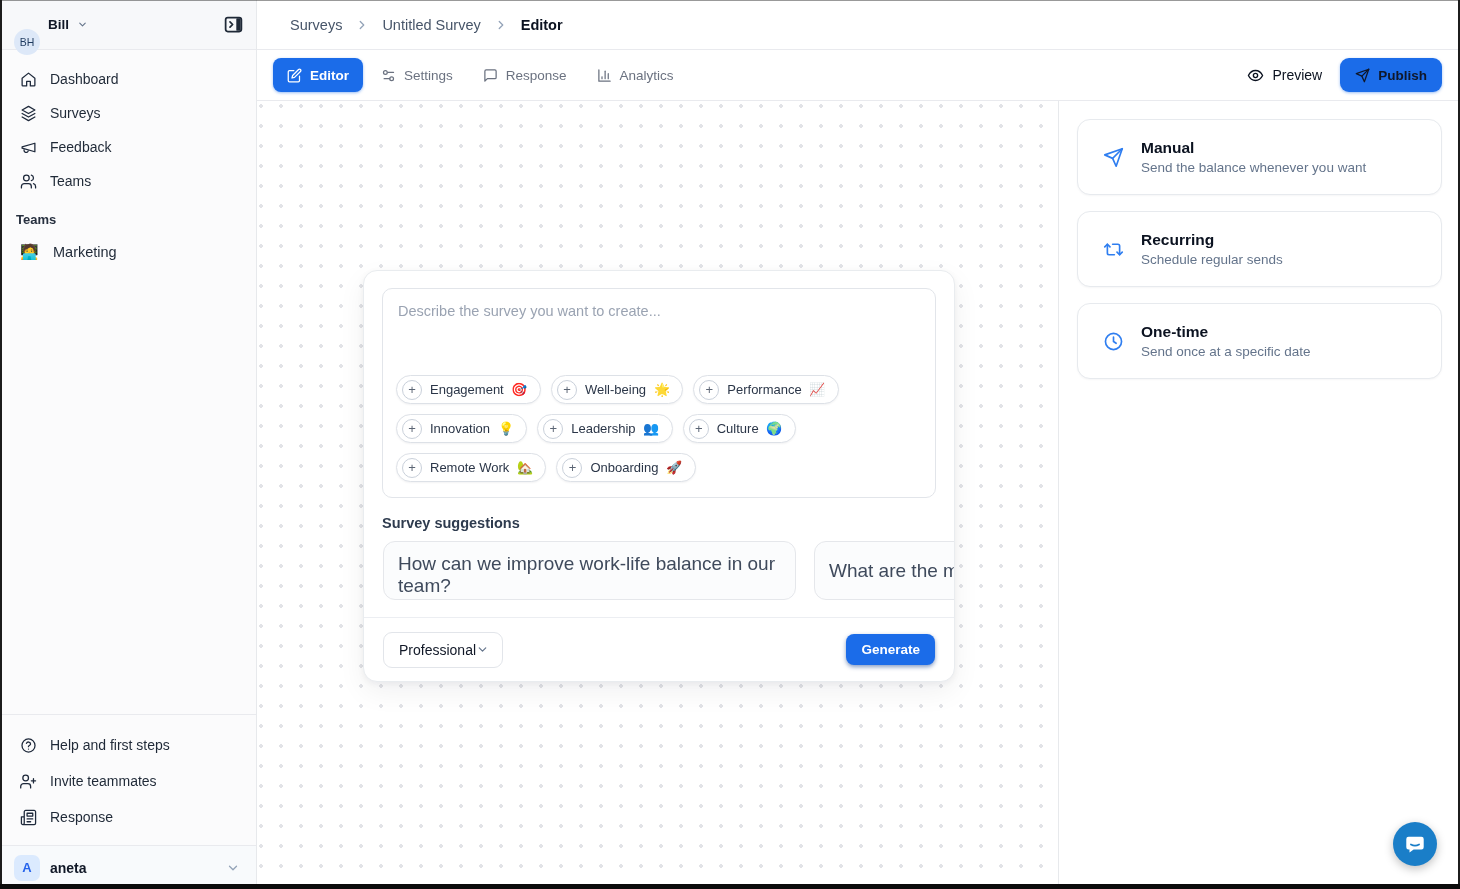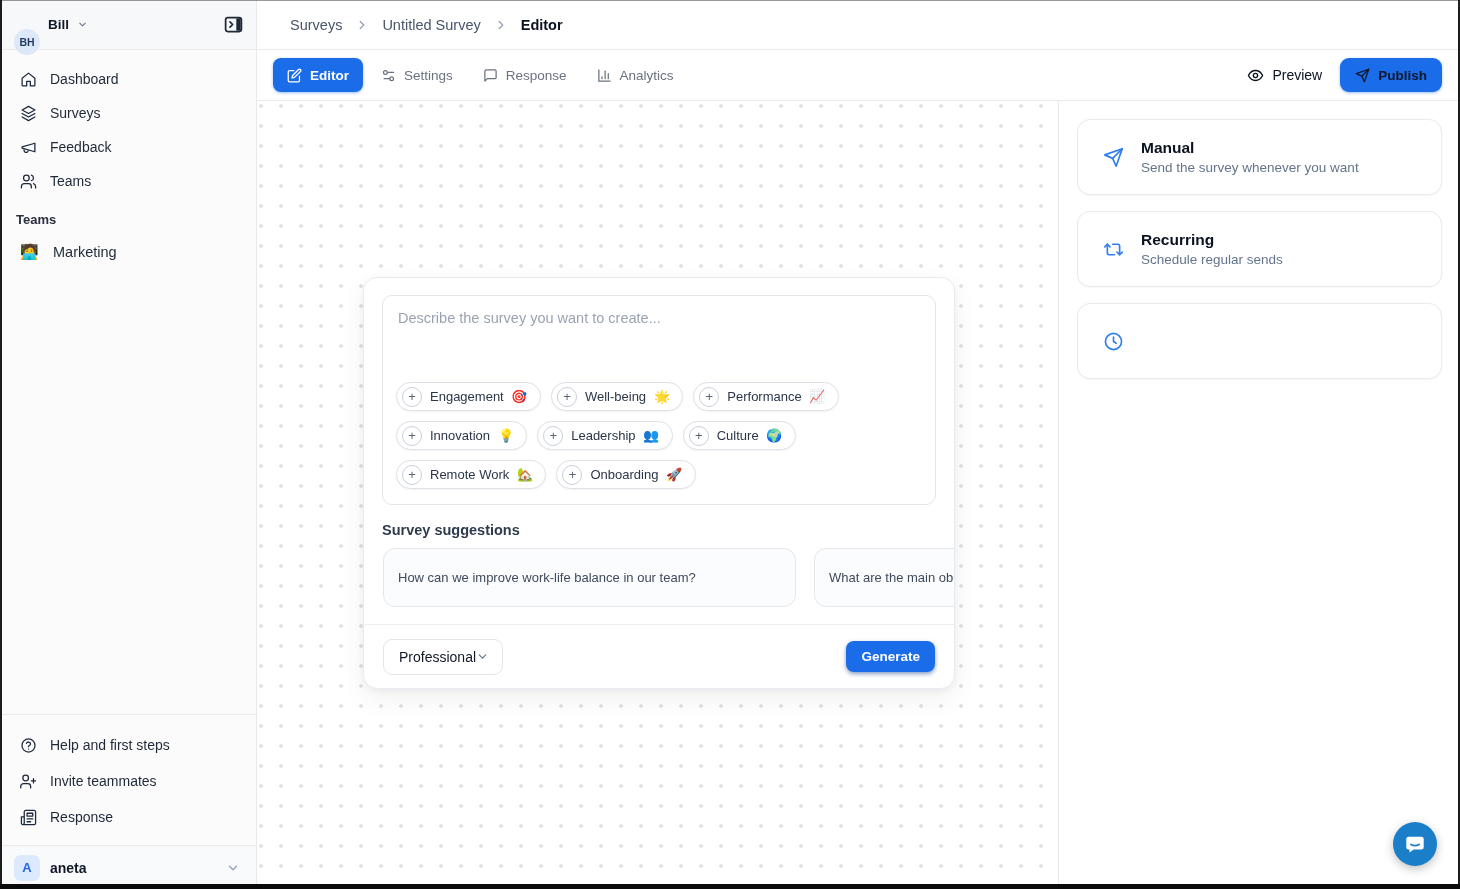--- a/index.html
+++ b/index.html
@@ -12,21 +12,21 @@
   .edge { position:absolute; z-index:60; background:#1c1c1c; }
   .edge-left { left:0; top:0; bottom:0; width:2px; }
   .edge-right { right:0; top:0; bottom:0; width:2px; }
   .edge-bottom { left:0; right:0; bottom:0; height:5px; background:#0b0b0b; }
   .edge-top { left:0; right:0; top:0; height:1px; background:rgba(0,0,0,.4); }
 
   
   .sidebar { width:257px; min-width:257px; height:100%; background:#fbfbfc; border-right:1px solid #e7e9ec; display:flex; flex-direction:column; }
   .sb-header { height:50px; background:#f7f8fa; border-bottom:1px solid #e9eaee; display:flex; align-items:center; padding:0 12px 0 14px; justify-content:space-between; }
   .ws-btn { display:flex; align-items:center; gap:8px; background:none; border:none; cursor:pointer; font-family:inherit; }
-  .avatar-circle { width:26px; height:26px; border-radius:50%; background:#dde8f8; color:#1e3a5f; font-size:10.5px; font-weight:700; display:flex; align-items:center; justify-content:center;margin-top:35px; }
+  .avatar-circle { width:26px; height:26px; border-radius:50%; background:#dde8f8; color:#1e3a5f; font-size:10.5px; font-weight:400; display:flex; align-items:center; justify-content:center;margin-top:35px; }
   .ws-name { font-size:13.5px; font-weight:700; color:#111827; }
   .collapse-btn { background:none; border:none; cursor:pointer; color:#1f2937; display:flex; align-items:center; }
 
   .sb-nav { padding:12px 0 0 0; flex:1; }
   .sb-item { display:flex; align-items:center; gap:13px; height:34px; padding:0 20px; font-size:14px; color:#1f2937; cursor:pointer; }
   .sb-item svg { color:#1e293b; flex:none; }
   .sb-section-label { font-size:13px; font-weight:700; color:#27303f; padding:14px 16px 8px 16px; }
   .sb-item.team { padding-left:20px; font-size:14.5px; font-weight:500; }
   .team-emoji { width:20px; font-size:15px; display:inline-flex; justify-content:center; }
 
@@ -52,32 +52,32 @@
   .preview-btn { display:flex; align-items:center; gap:8px; font-size:14px; color:#0b1220; background:none; border:none; cursor:pointer; font-family:inherit; }
   .publish-btn { display:flex; align-items:center; gap:8px; height:34px; padding:0 15px; background:#1b6ce9; color:#0f172a; font-size:13.5px; font-weight:600; border:none; border-radius:9px; cursor:pointer; font-family:inherit; box-shadow:0 1px 3px rgba(27,108,233,.45); }
 
   .content-row { flex:1; display:flex; min-height:0; }
 
   
   .canvas { flex:1; position:relative; background-color:#fff;
     background-image:radial-gradient(circle, #e2e3e7 1.6px, transparent 1.7px);
     background-size:20px 20px; background-position:14px 15px; overflow:hidden; }
 
-  .composer { position:absolute; left:106px; top:176px; width:592px; background:#fff; border:1px solid #e9ecef; border-radius:14px; box-shadow:0 10px 28px rgba(15,23,42,.06), 0 2px 6px rgba(15,23,42,.05); }
+  .composer { position:absolute; left:106px; top:169px; width:592px; background:#fff; border:1px solid #e9ecef; border-radius:14px; box-shadow:0 10px 28px rgba(15,23,42,.06), 0 2px 6px rgba(15,23,42,.05); }
   .input-card { margin:17px 18px 0 18px; border:1px solid #e2e5ea; border-radius:10px; background:#fff; }
   .prompt-input { width:100%; height:80px; border:none; outline:none; resize:none; padding:14px 15px; font-family:inherit; font-size:14.5px; color:#0f172a; background:transparent; }
   .prompt-input::placeholder { color:#9aa3b2; }
   .chips { display:flex; flex-wrap:wrap; gap:10px; padding:2px 13px 15px 13px; }
   .chip { display:flex; align-items:center; gap:8px; height:29px; padding:0 12px 0 5px; border:1px solid #dde1e7; border-radius:15px; background:#fff; font-size:13px; color:#2b3648; cursor:pointer; box-shadow:0 1px 2px rgba(15,23,42,.05); font-family:inherit; }
   .chip-plus { width:20px; height:20px; border-radius:50%; border:1px solid #c9d0da; color:#5b6574; font-size:13px; line-height:18px; display:flex; align-items:center; justify-content:center; flex:none; }
   .chip-emoji { font-size:13px; }
 
   .sugg-title { padding:17px 19px 10px 18px; font-size:14.5px; font-weight:600; color:#2e3b4e; }
   .sugg-row { display:flex; gap:18px; padding:0 19px; overflow:hidden; }
-  .sugg-card { flex:none; width:413px; height:59px; border:1px solid #e5e7eb; border-radius:12px; background:#fbfcfd; padding:11px 14px; font-size:13px; color:#3f4a5c; cursor:pointer; text-align:left; font-family:inherit; }
+  .sugg-card { flex:none; width:413px; height:59px; border:1px solid #e5e7eb; border-radius:12px; background:#fbfcfd; padding:11px 14px; font-size:19px; color:#3f4a5c; cursor:pointer; text-align:left; font-family:inherit; }
   .composer-footer { margin-top:17px; border-top:1px solid #eceef2; height:64px; display:flex; align-items:center; justify-content:space-between; padding:0 19px; }
   .tone-select { display:flex; align-items:center; height:36px; padding:0 13px 0 15px; border:1px solid #e2e5ea; border-radius:9px; background:#fff; font-size:14px; color:#111827; cursor:pointer; font-family:inherit; }
   .tone-select svg { color:#64748b; }
   .generate-btn { height:31px; padding:0 15px; background:#1b6ce9; color:#fff; border:none; border-radius:8px; font-size:13.5px; font-weight:600; cursor:pointer; font-family:inherit; box-shadow:0 2px 4px rgba(13,60,140,.5); }
 
   
   .trigger-panel { width:402px; min-width:402px; background:#fff; border-left:1px solid #e7e9ec; display:flex; flex-direction:column; }
   .tp-header { padding:21px 24px 17px 18px; border-bottom:1px solid #edeff2; }
   .tp-title { font-size:17px; font-weight:700; color:#0b1220; }
   .tp-sub { margin-top:6px; font-size:13.5px; color:#64748b; }
@@ -330,40 +330,44 @@
 
       <aside class="trigger-panel">
         <div class="tp-list">
           <button class="tp-card">
             <svg width="21" height="21" viewBox="0 0 24 24" fill="none" stroke="currentColor" stroke-width="1.9" stroke-linecap="round" stroke-linejoin="round">
                 <path d="m22 2-7 20-4-9-9-4Z"></path>
                 <path d="M22 2 11 13"></path>
               </svg>
             <span>
               <span class="tp-card-title" style="display:block">Manual</span>
-              <span class="tp-card-desc" style="display:block">Send the survey whenever you want</span>
+              <span class="tp-card-desc" style="display:block">Send the balance whenever you want</span>
             </span>
           </button>
           <button class="tp-card">
             <svg width="21" height="21" viewBox="0 0 24 24" fill="none" stroke="currentColor" stroke-width="1.9" stroke-linecap="round" stroke-linejoin="round">
                 <path d="m2 9 3-3 3 3"></path>
                 <path d="M13 18H7a2 2 0 0 1-2-2V6"></path>
                 <path d="m22 15-3 3-3-3"></path>
                 <path d="M11 6h6a2 2 0 0 1 2 2v10"></path>
               </svg>
             <span>
               <span class="tp-card-title" style="display:block">Recurring</span>
               <span class="tp-card-desc" style="display:block">Schedule regular sends</span>
             </span>
           </button>
           <button class="tp-card">
             <svg width="21" height="21" viewBox="0 0 24 24" fill="none" stroke="currentColor" stroke-width="1.9" stroke-linecap="round" stroke-linejoin="round">
                 <circle cx="12" cy="12" r="9.2"></circle>
                 <polyline points="12 7 12 12 15 14"></polyline>
               </svg>
+            <span>
+              <span class="tp-card-title" style="display:block">One-time</span>
+              <span class="tp-card-desc" style="display:block">Send once at a specific date</span>
+            </span>
           </button>
         </div>
       </aside>
     </div>
   </div>
 
   <button class="chat-launcher">
     <svg width="22" height="22" viewBox="0 0 24 24">
         <path fill="#ffffff" d="M5 4h14a2.5 2.5 0 0 1 2.5 2.5v9A2.5 2.5 0 0 1 19 18h-8.5L6 21.2V18h-1a2.5 2.5 0 0 1-2.5-2.5v-9A2.5 2.5 0 0 1 5 4Z"></path>
         <path d="M7.5 12.5c2.9 1.6 6.1 1.6 9 0" stroke="#1a7ec8" stroke-width="1.8" fill="none" stroke-linecap="round"></path>

